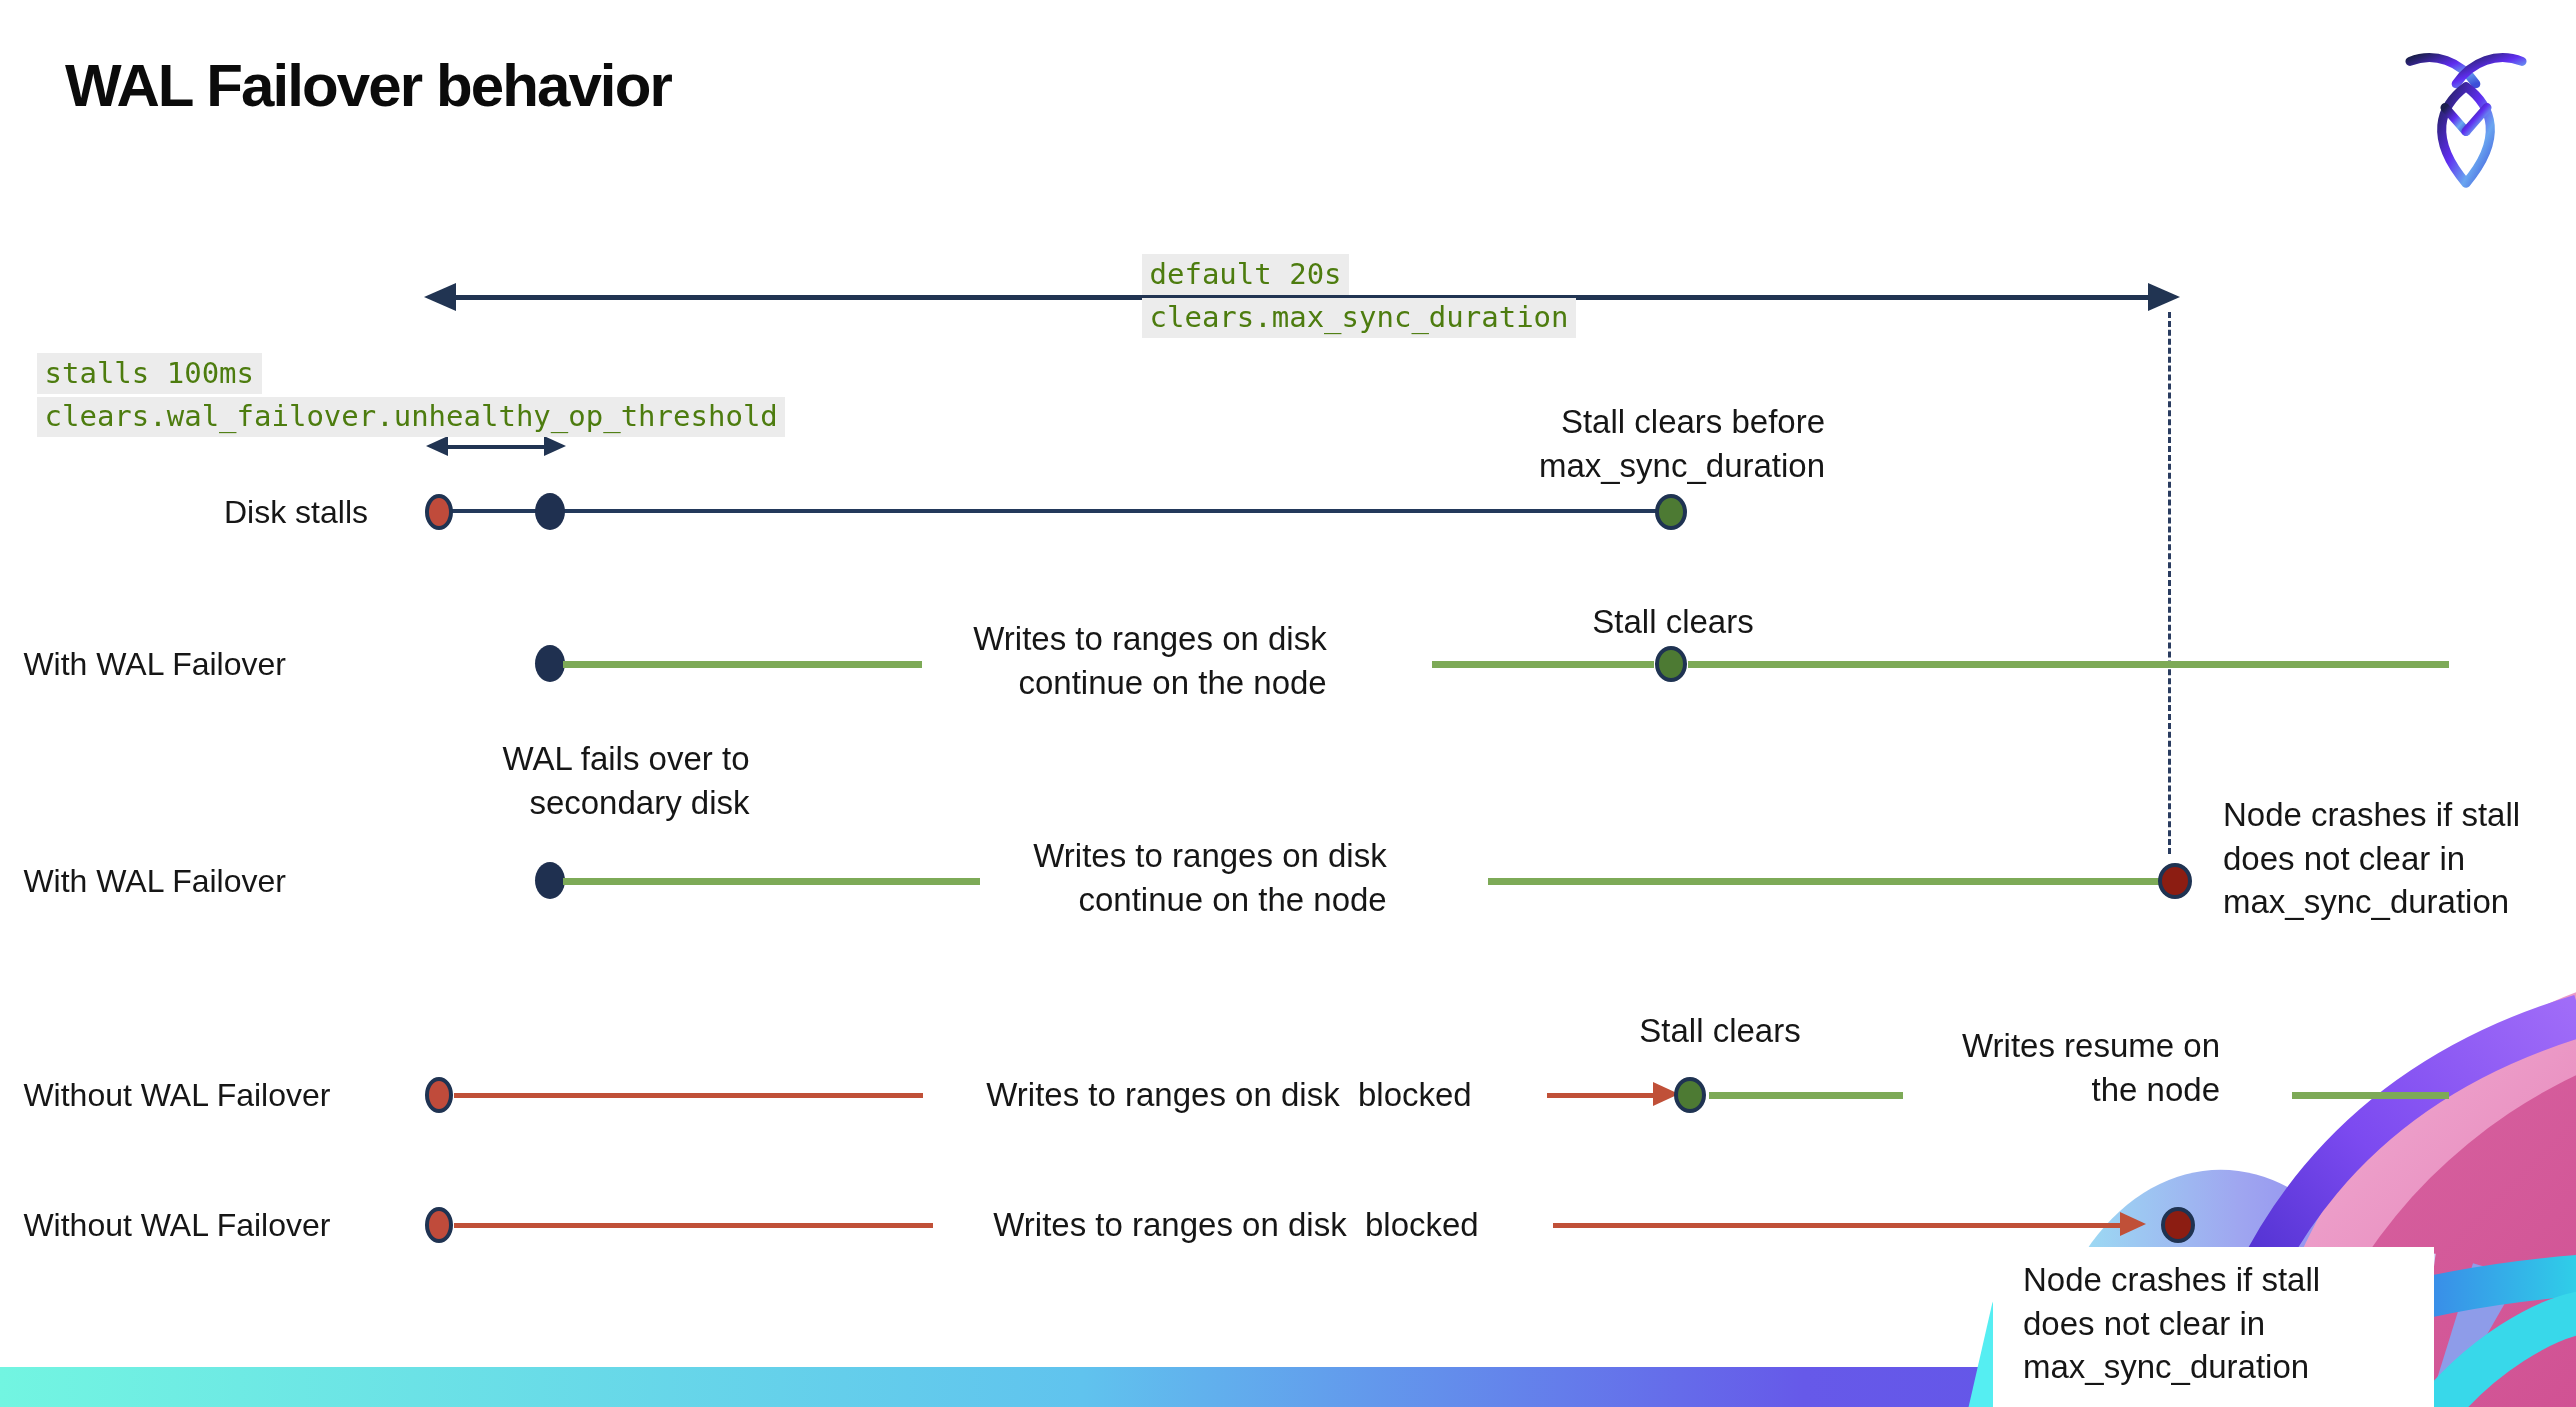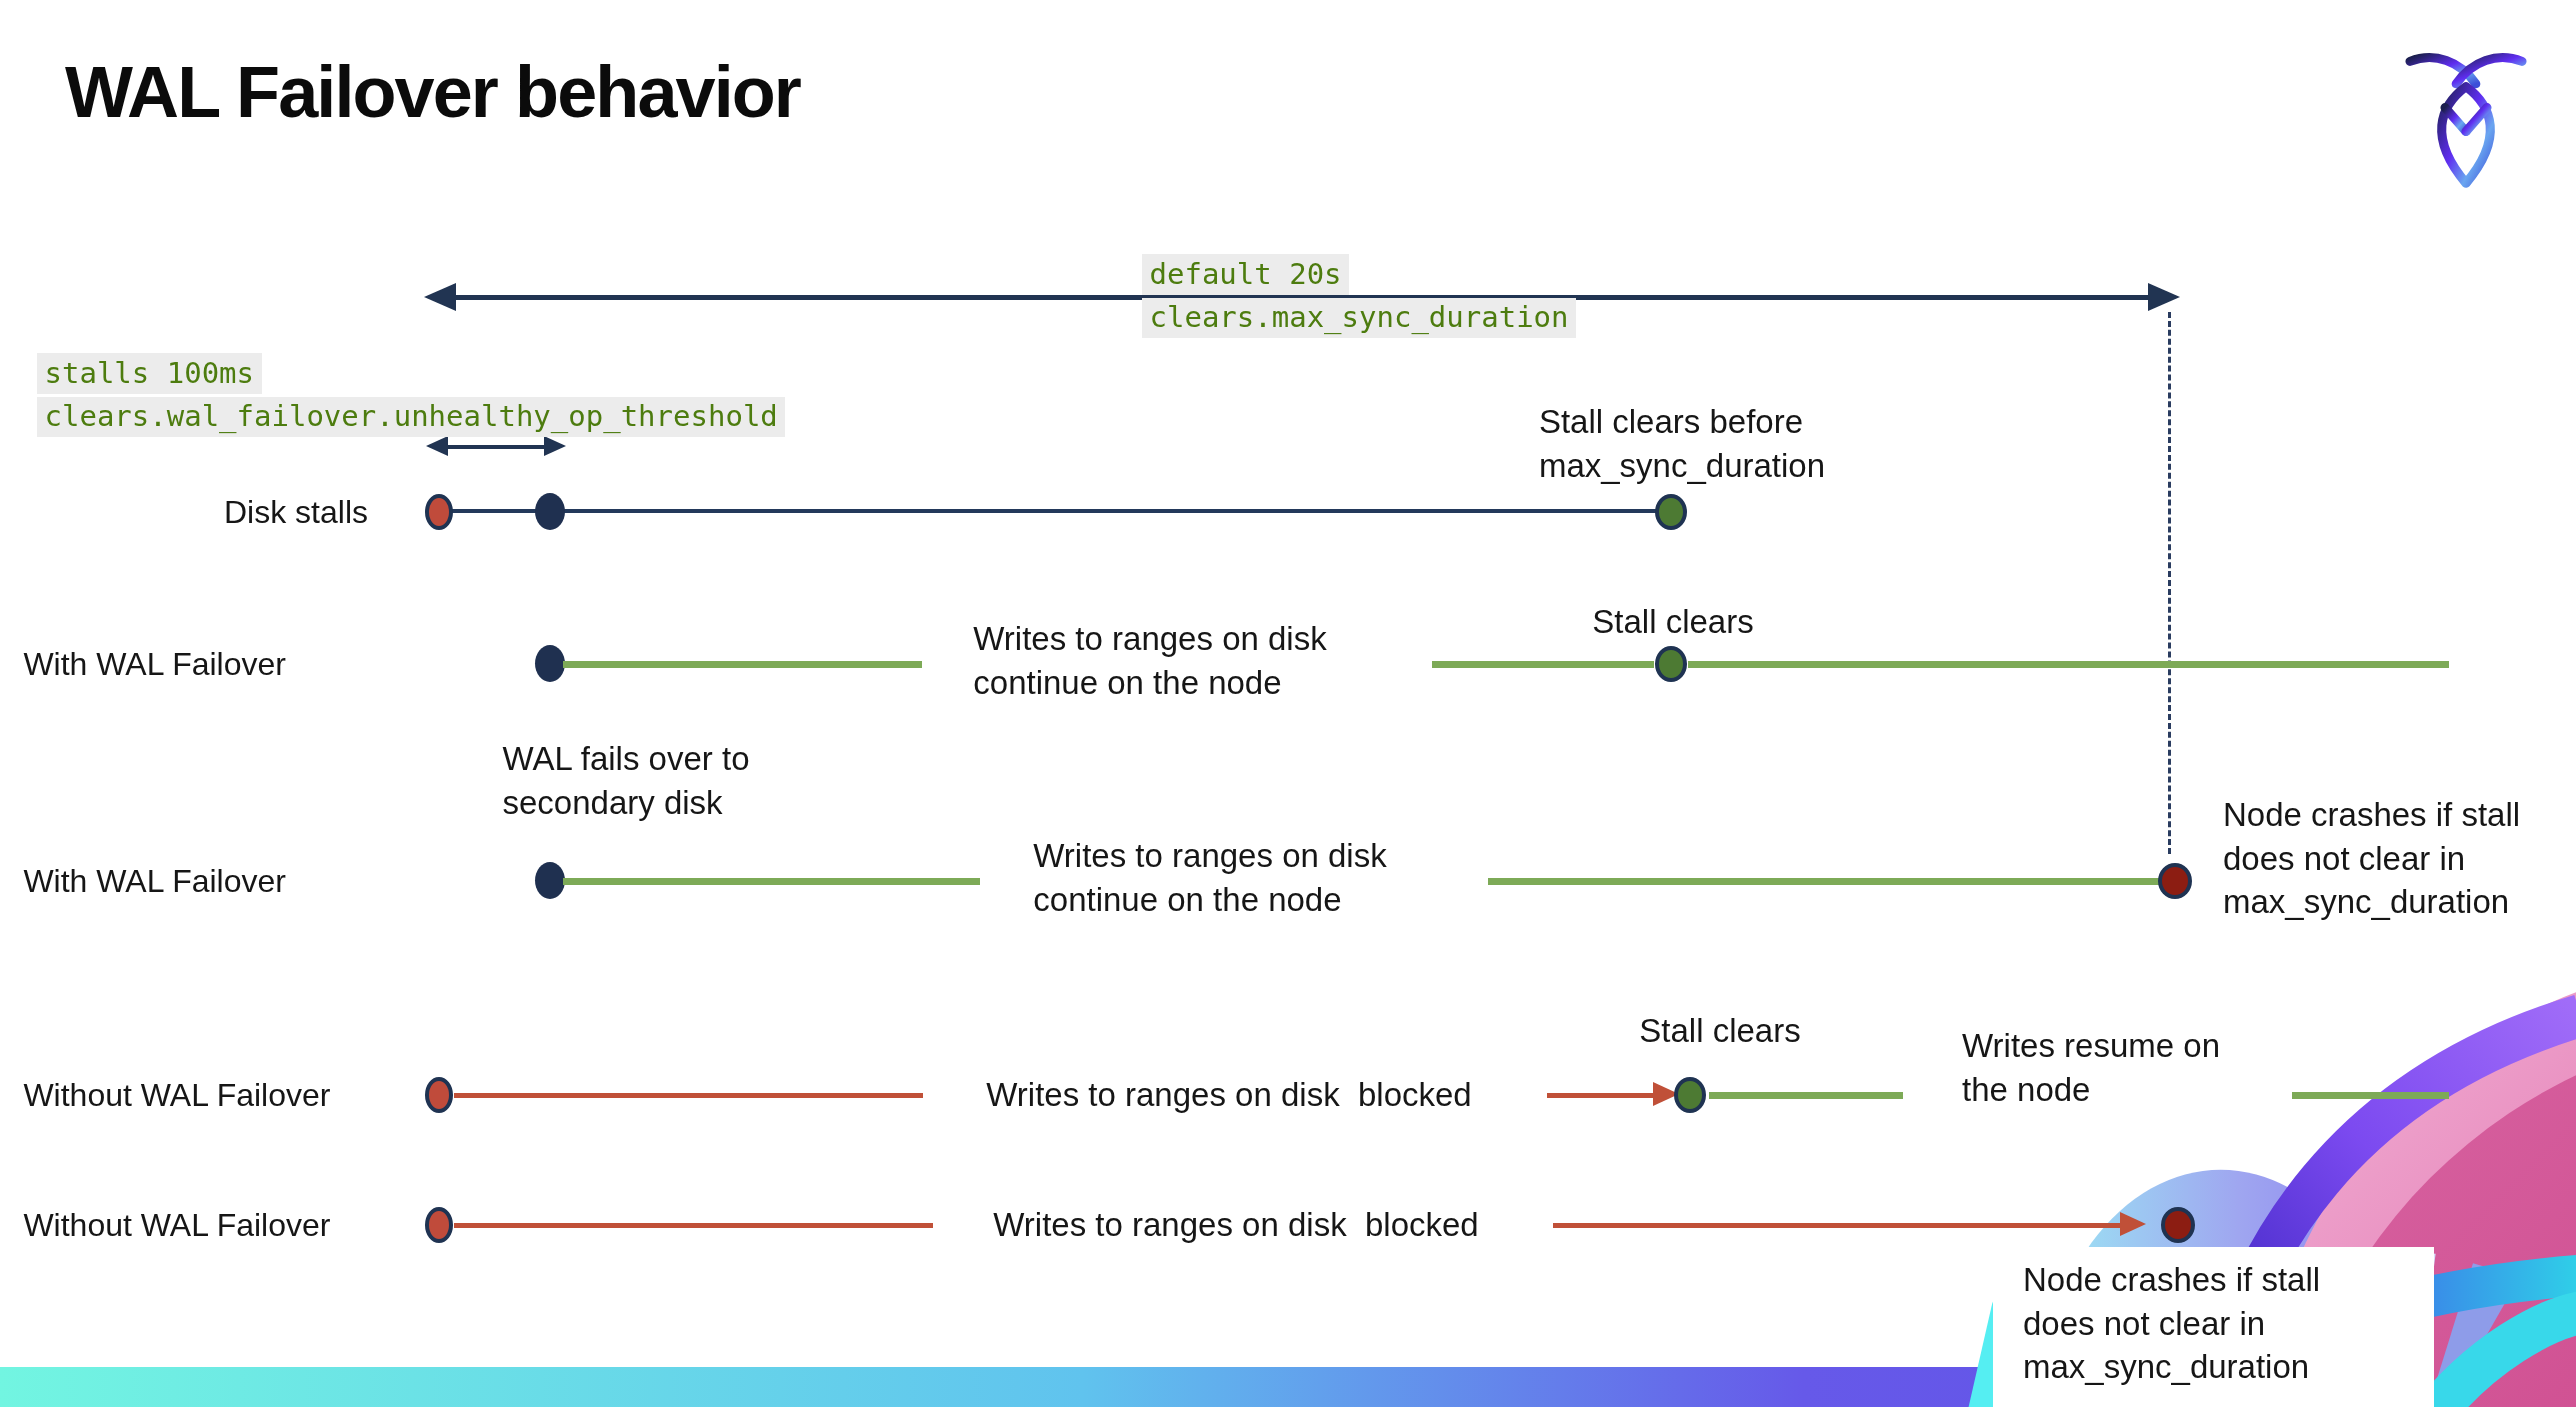--- a/index.html
+++ b/index.html
@@ -1,22 +1,22 @@
 <!DOCTYPE html>
 <html style="font-size:15px"><head>
 <meta charset="utf-8">
 <style>
   html,body{margin:0;padding:0;background:#fff;}
   .canvas{position:relative;width:2576px;height:1408px;background:#ffffff;overflow:hidden;
           font-family:"Liberation Sans",sans-serif;color:#111;}
   .abs{position:absolute;}
-  .title{font-size:72px;font-weight:700;letter-spacing:-1.9px;color:#0b0b0b;white-space:nowrap;}
+  .title{font-size:60px;font-weight:700;letter-spacing:-1.9px;color:#0b0b0b;white-space:nowrap;}
   .rowlabel{font-size:32px;color:#161616;white-space:nowrap;}
   .ann{font-size:33px;line-height:1.32;color:#161616;white-space:pre-wrap;}
-  .center{transform:translateX(-50%);text-align:left;}
+  .center{transform:translateX(-50%);text-align:right;}
   .mono{font-family:"DejaVu Sans Mono",monospace;font-size:29px;line-height:37px;color:#4d7c0f;}
   .chip{display:table;background:#ececec;padding:1.9px 7.5px;margin-bottom:2.8px;white-space:nowrap;}
   .hline{position:absolute;}
   .dot{position:absolute;border-radius:50%;box-sizing:border-box;}
   .dot-red{width:28px;height:36px;background:#c04b3b;border:4.7px solid #1f3352;}
   .dot-navy{width:30px;height:37px;background:#1f3050;}
   .dot-green{width:32px;height:36px;background:#4d7a33;border:4.7px solid #1f3352;}
   .dot-darkred{width:34px;height:36px;background:#8c1d12;border:4.7px solid #1f3352;}
   .tri{position:absolute;width:0;height:0;}
   .navy{background:#213452;}

